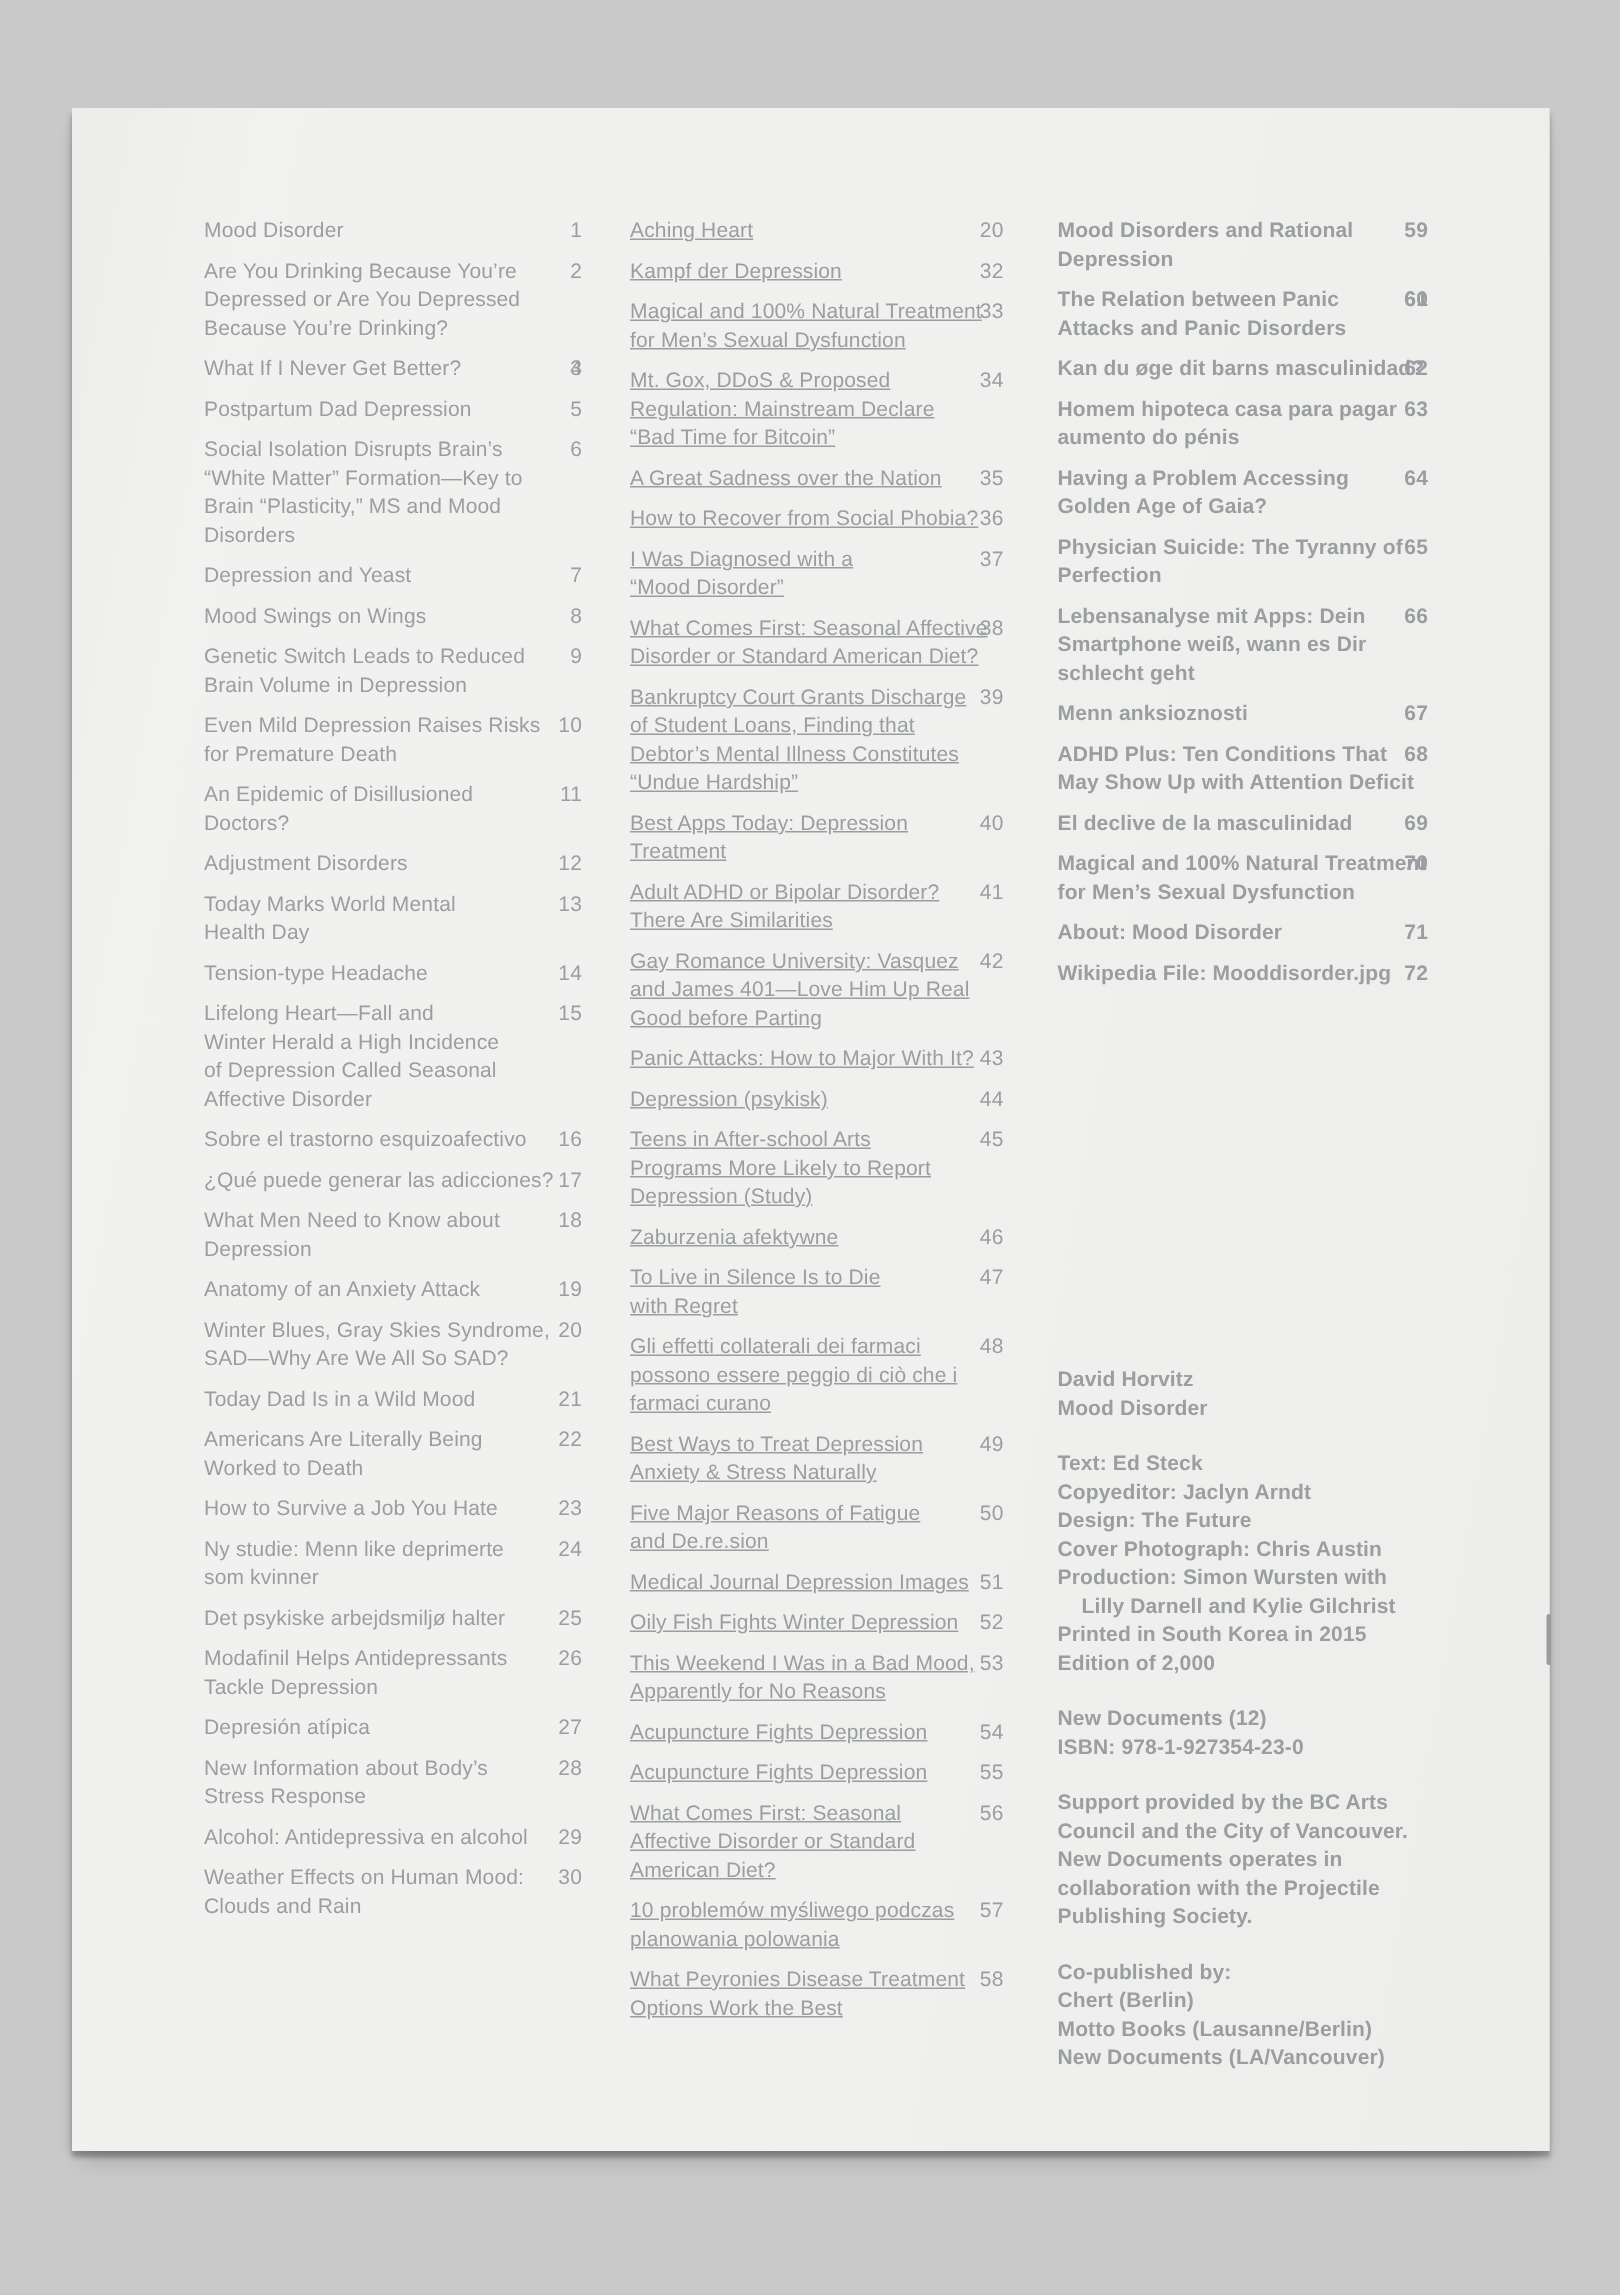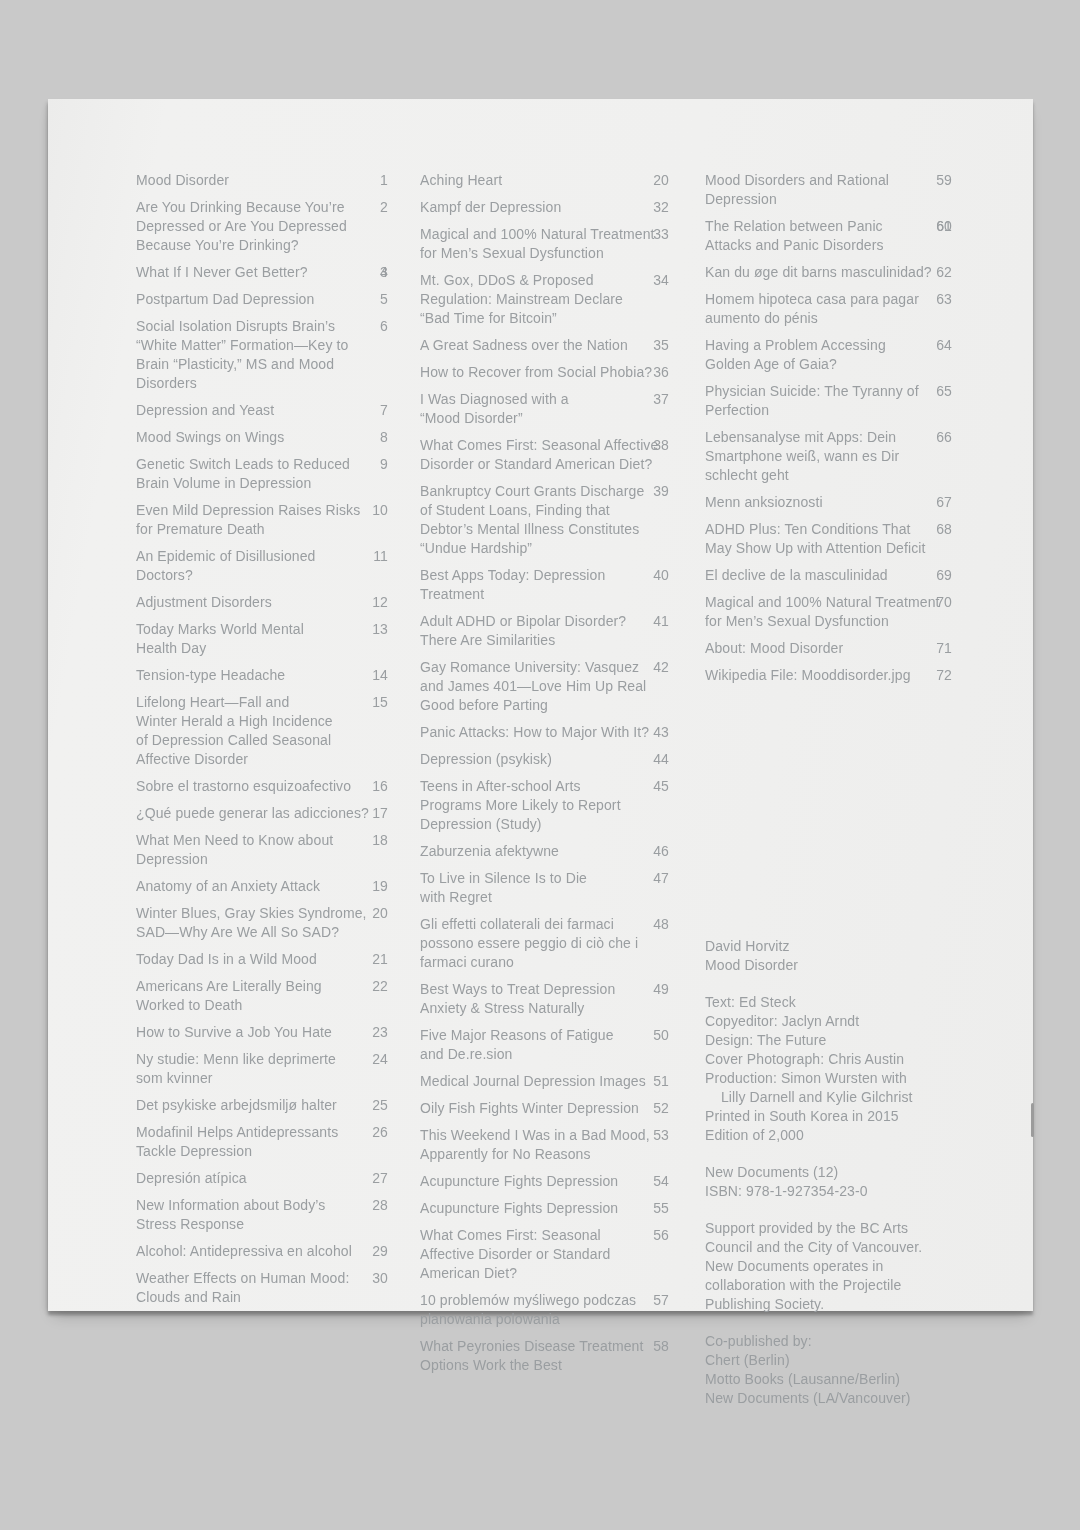--- a/index.html
+++ b/index.html
@@ -13,40 +13,40 @@
   }
   .scene {
     position: relative;
     width: 1080px;
     height: 1530px;
     background: var(--bg, #c9c9c9);
   }
   .paper {
     position: absolute;
     left: 48px;
-    top: 99px;
+    top: 72px;
     width: 985px;
-    height: 1212px;
+    height: 1362px;
     background: linear-gradient(100deg, #ececeb 0%, #f1f1f0 10%, #f0f0ef 55%, #ededec 100%);
     box-shadow:
       0 4px 3px rgba(80, 80, 80, 0.45),
       0 10px 14px -6px rgba(0, 0, 0, 0.22),
       -3px 3px 6px -2px rgba(0, 0, 0, 0.12);
   }
   .toc-col {
     position: absolute;
     top: 72px;
     color: var(--ink, #9a9ea1);
     font-size: 14px;
     line-height: 19px;
     letter-spacing: 0.1px;
   }
   .toc-col.c0 { left: 88px;  width: 252px; }
-  .toc-col.c1 { left: 372px; width: 249px; }
-  .toc-col.c2 { left: 657px; width: 247px; }
+  .toc-col.c1 { left: 372px; width: 249px; text-decoration: underline; }
+  .toc-col.c2 { left: 657px; width: 247px; font-weight: bold; }
   .entry {
     position: relative;
     margin-bottom: 8px;
     padding-right: 30px;
   }
   .entry-title {
     white-space: pre;
   }
   .entry-page {
     position: absolute;
@@ -56,20 +56,21 @@
   }
   .colophon {
     position: absolute;
     left: 657px;
     top: 838px;
     width: 270px;
     color: var(--ink, #9a9ea1);
     font-size: 14px;
     line-height: 19px;
     letter-spacing: 0.1px;
+    font-weight: bold;
   }
   .colophon-block {
     white-space: pre-wrap;
     margin-bottom: 18px;
   }
   .page-edge-mark {
     position: absolute;
     right: -1px;
     top: 1004px;
     width: 3px;

